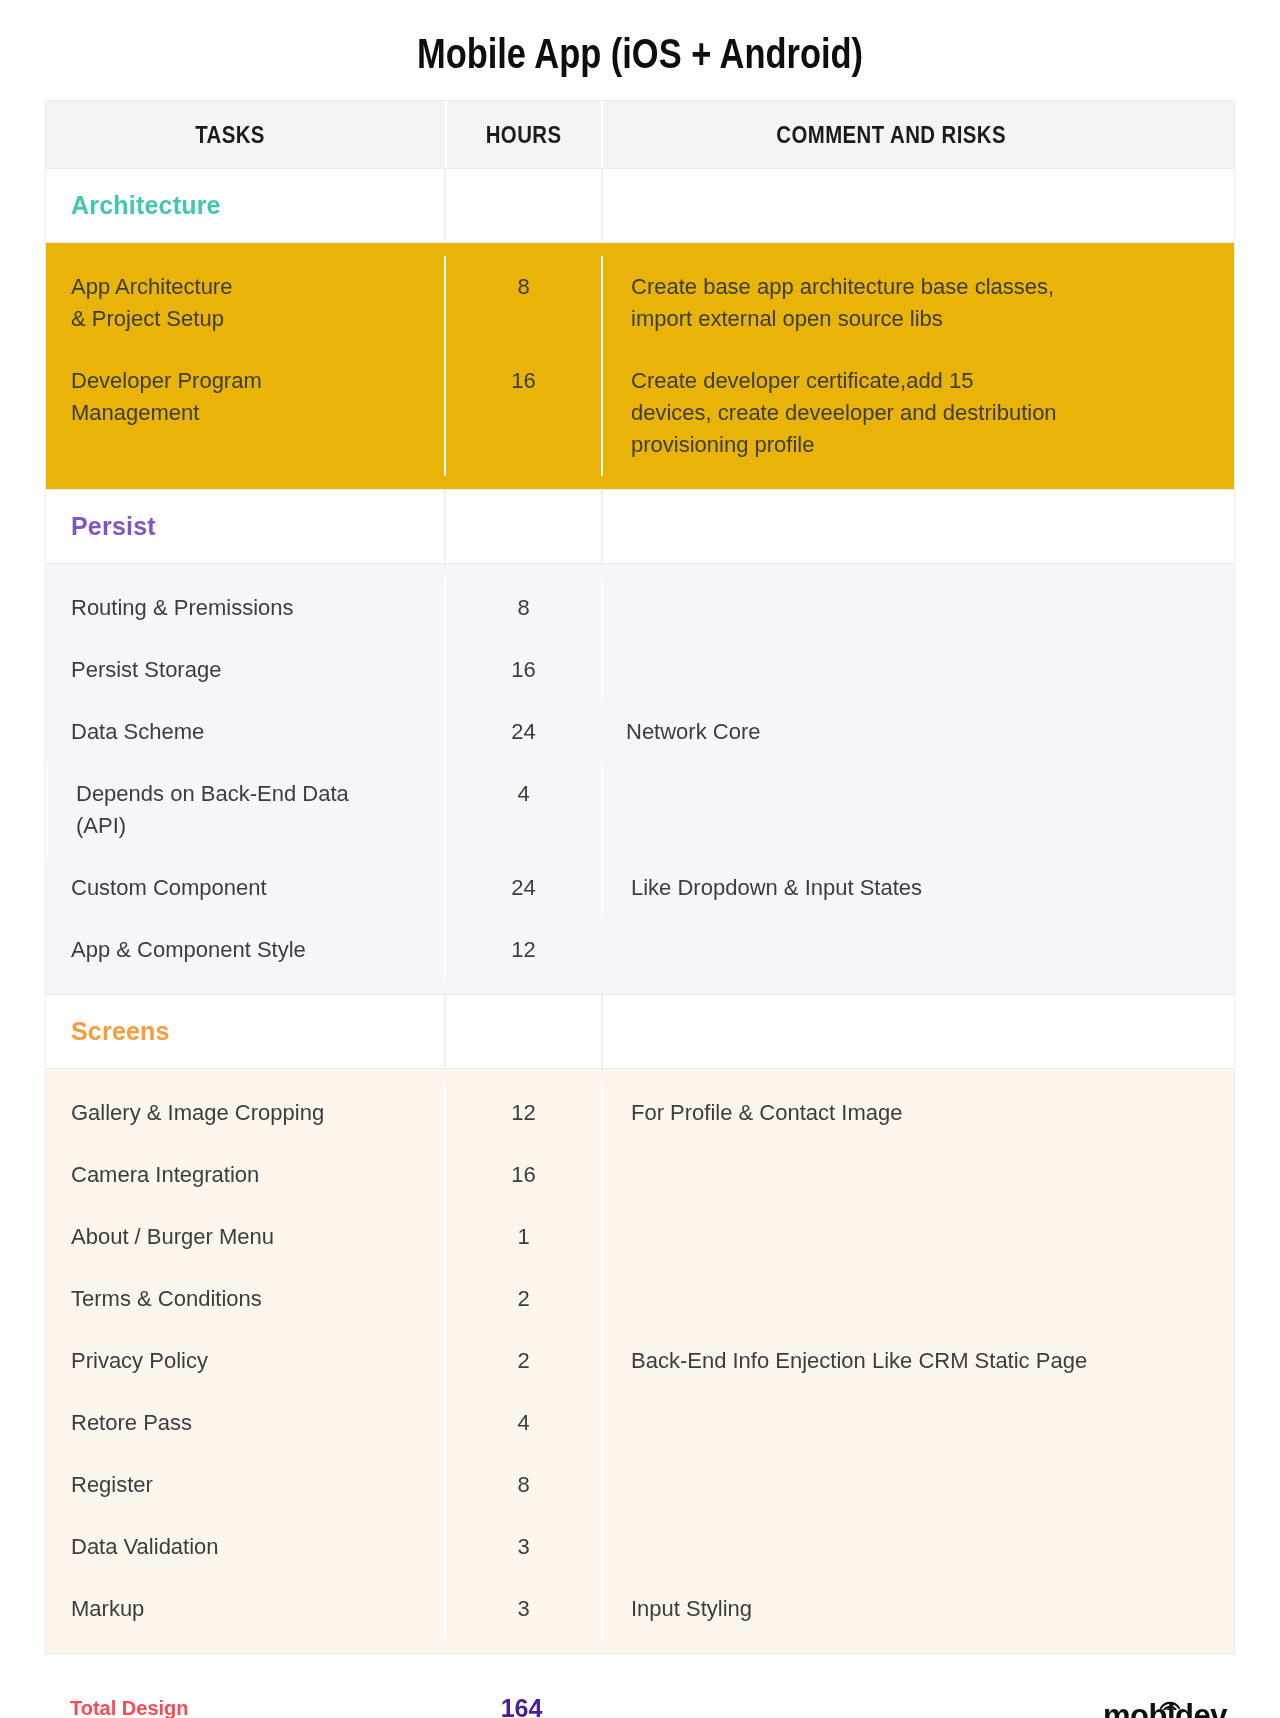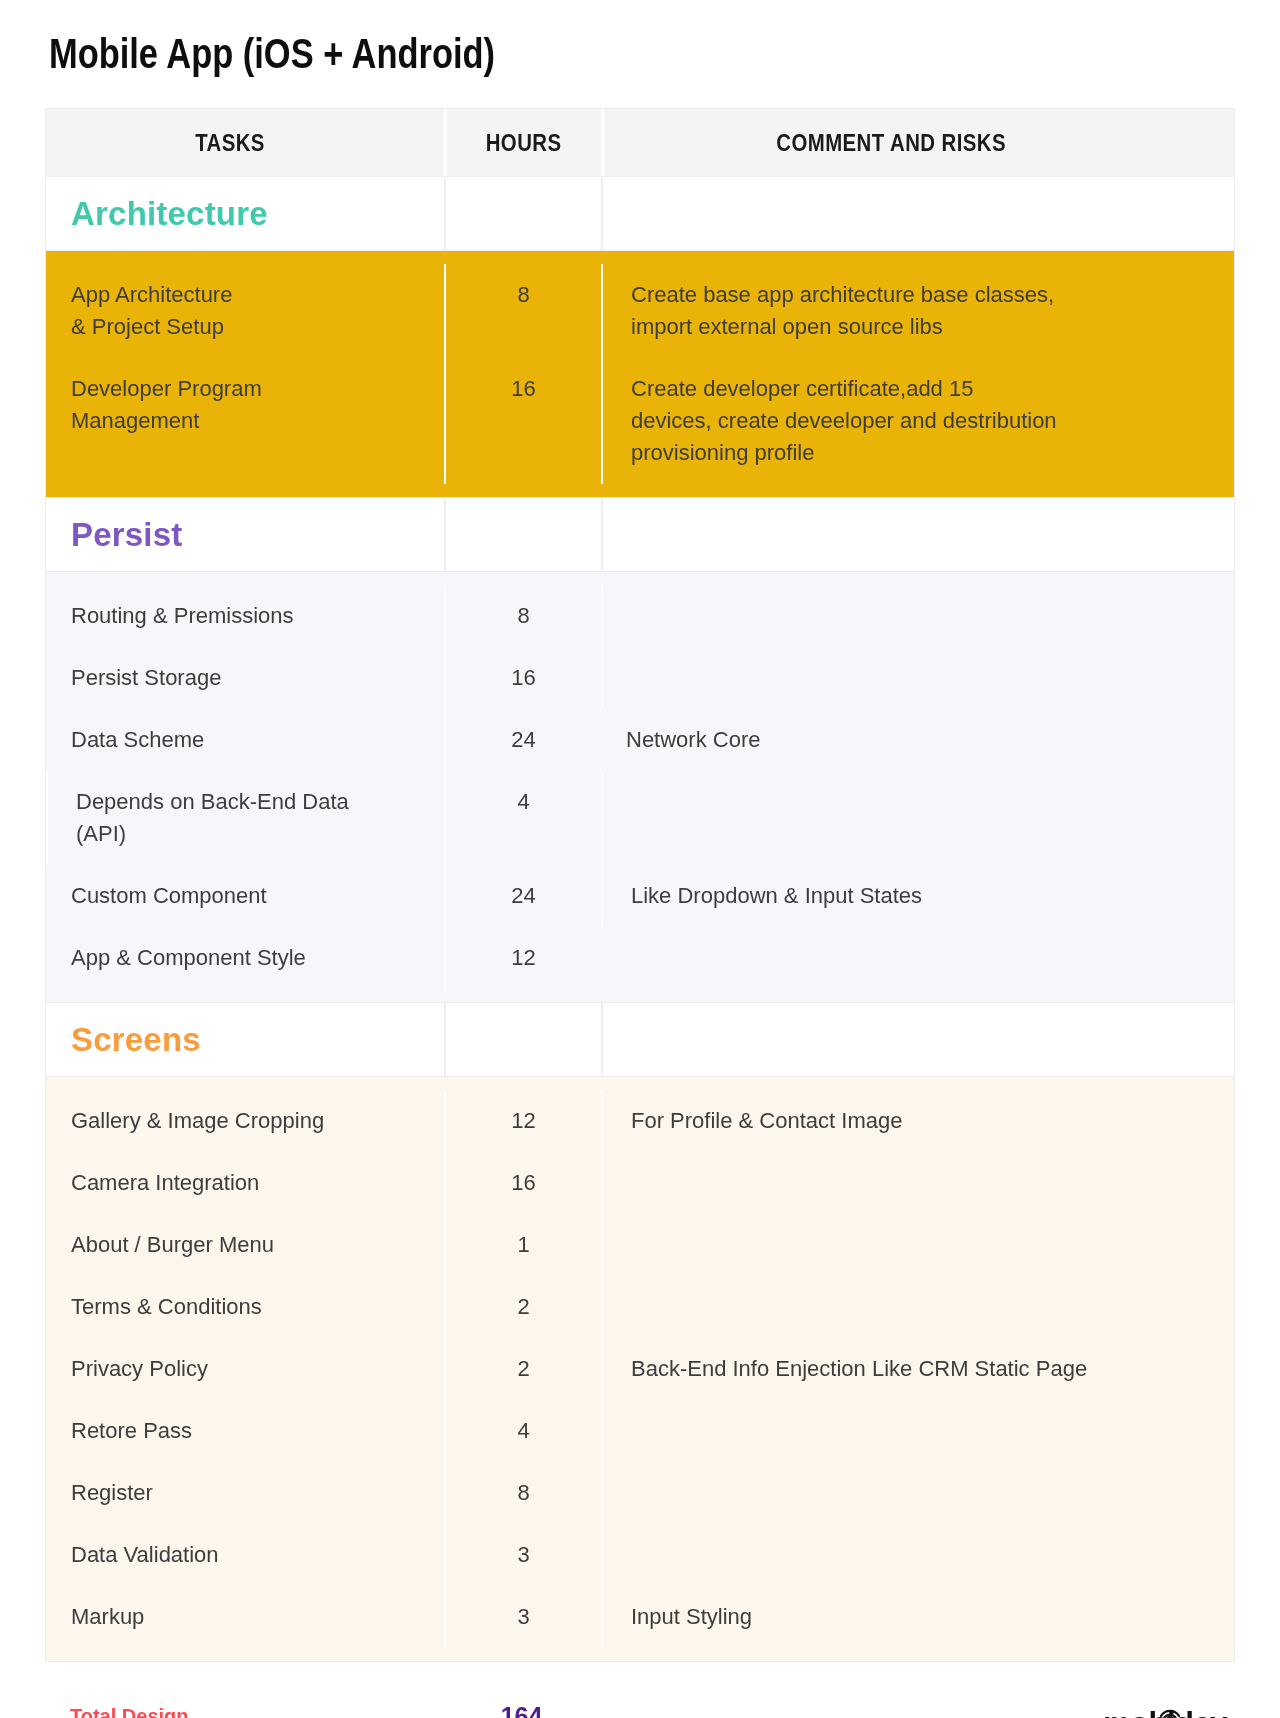--- a/index.html
+++ b/index.html
@@ -6,36 +6,36 @@
   html, body { background: #ffffff; }
   body {
     width: 1280px;
     min-height: 1718px;
     font-family: "Liberation Sans", "DejaVu Sans", sans-serif;
     color: #3d3d3d;
     position: relative;
   }
   .page-title-wrap {
     padding-top: 30px;
-    text-align: left;
+    text-align: center;
     height: 100px;
   }
   .page-title {
     display: inline-block;
     font-size: 42px;
     font-weight: 800;
     letter-spacing: 0px;
     color: #0e0e0e;
     transform: scaleX(0.82);
     transform-origin: center;
     white-space: nowrap;
   }
   .estimate-table {
     width: 1190px;
-    margin: 8px auto;
+    margin: 0 auto;
     border: 1px solid #ececec;
   }
   .row {
     display: grid;
     grid-template-columns: 398px 157px 1fr;
     border-bottom: 1px solid #ececec;
   }
   .estimate-table > .row:last-child, .estimate-table > .block:last-child { border-bottom: none; }
   .colheader-row {
     background: #f4f4f4;
@@ -54,21 +54,21 @@
     color: #1b1b1b;
     letter-spacing: 0.5px;
     transform: scaleX(0.85);
     white-space: nowrap;
   }
   .section-row { height: 74px; background: #ffffff; }
   .section-row .cell { display: flex; align-items: center; }
   .section-row .cell + .cell { border-left: 2px solid #efefef; }
   .section-title {
     padding-left: 25px;
-    font-size: 33px;
+    font-size: 25px;
     font-weight: 800;
     letter-spacing: 0.2px;
   }
   .section-title.teal   { color: #41c9ad; }
   .section-title.purple { color: #7e57c5; }
   .section-title.orange { color: #f89c3c; }
   .block {
     display: grid;
     grid-template-columns: 398px 157px 1fr;
     border-bottom: 1px solid #ececec;

